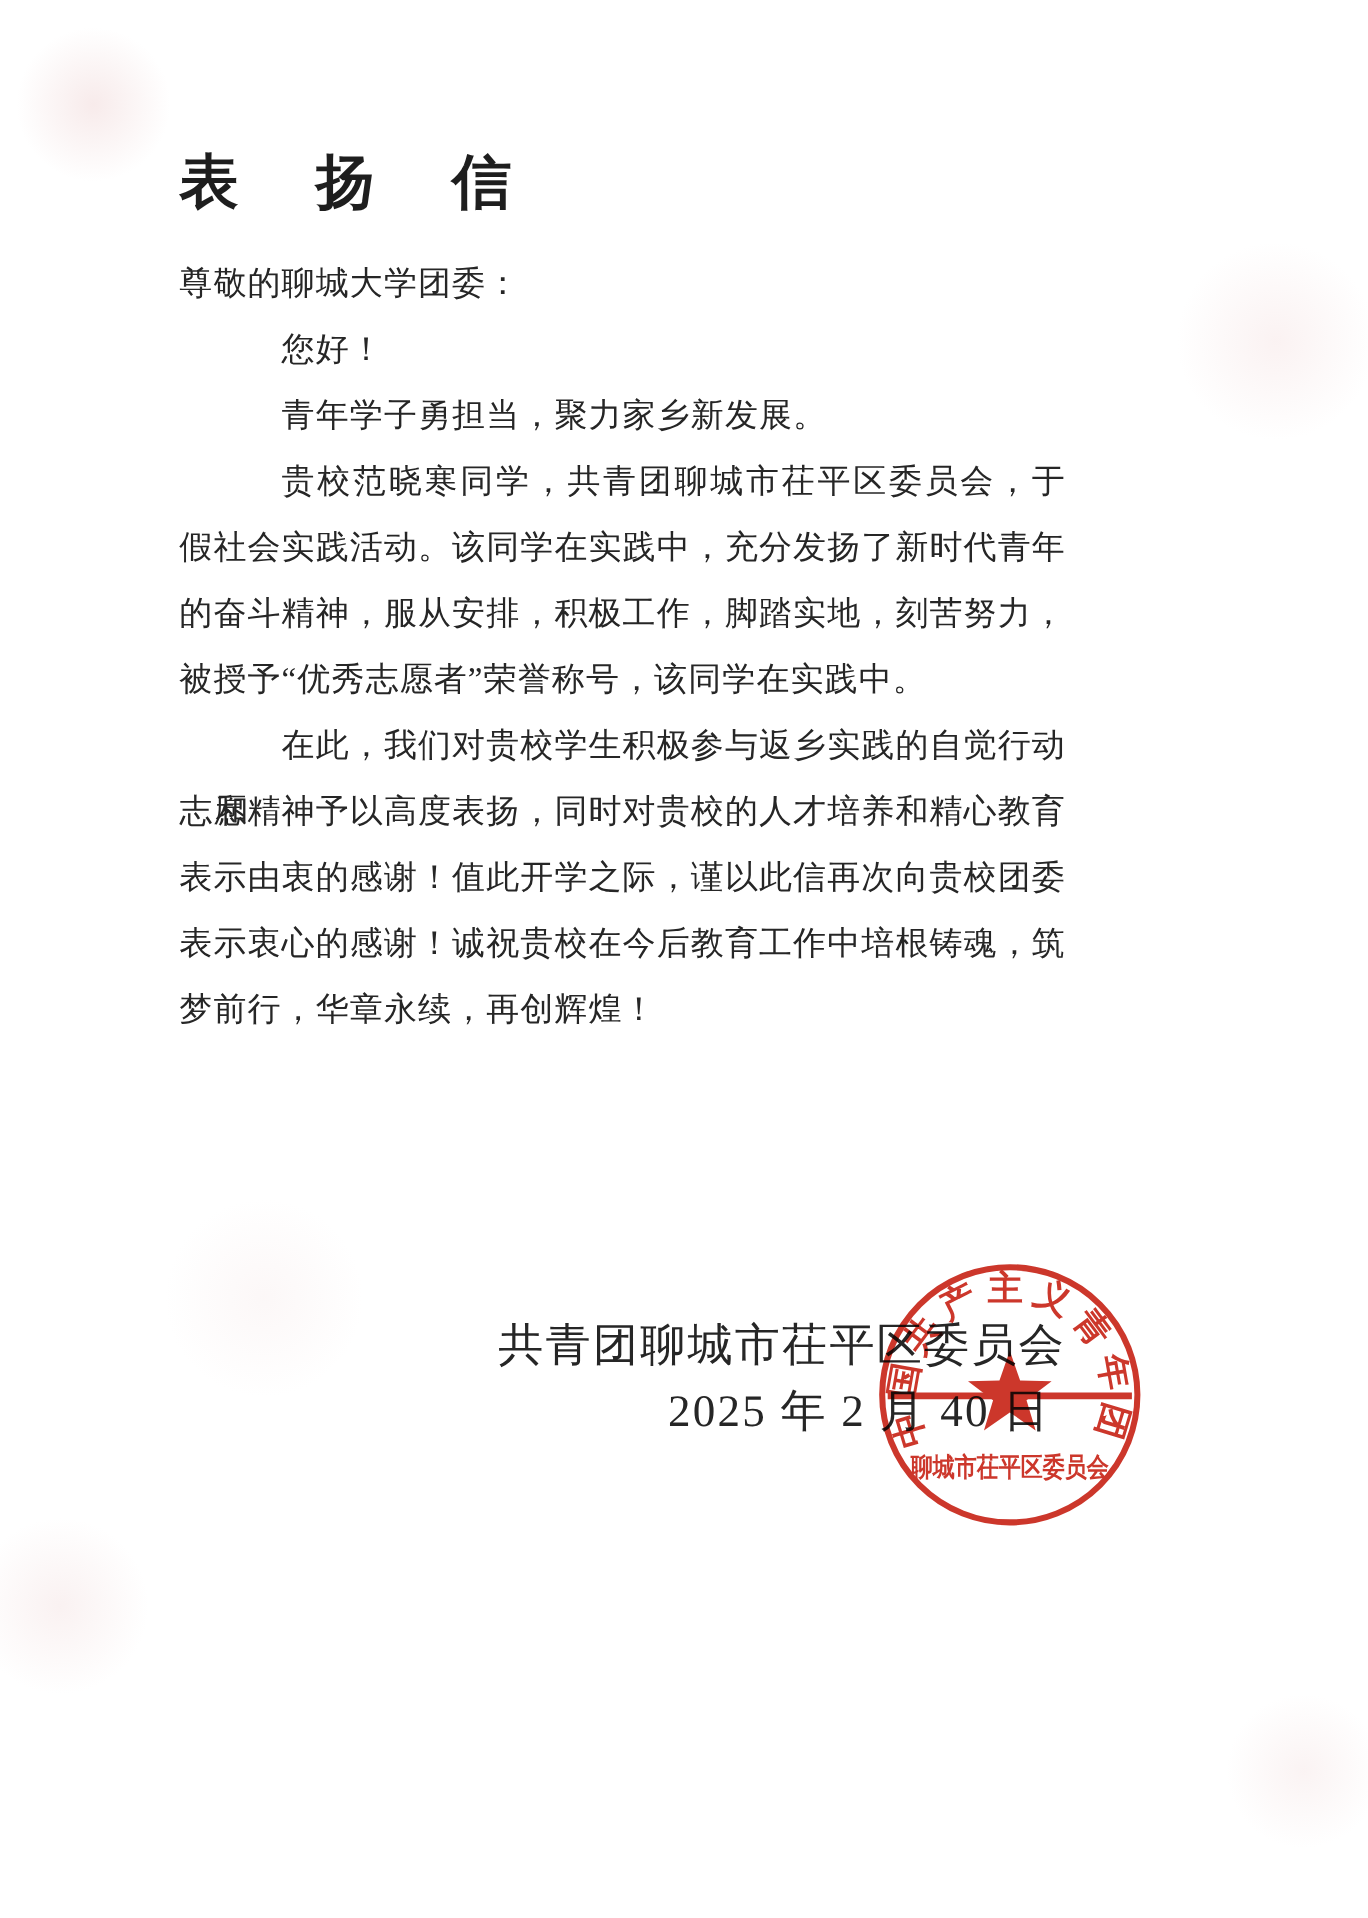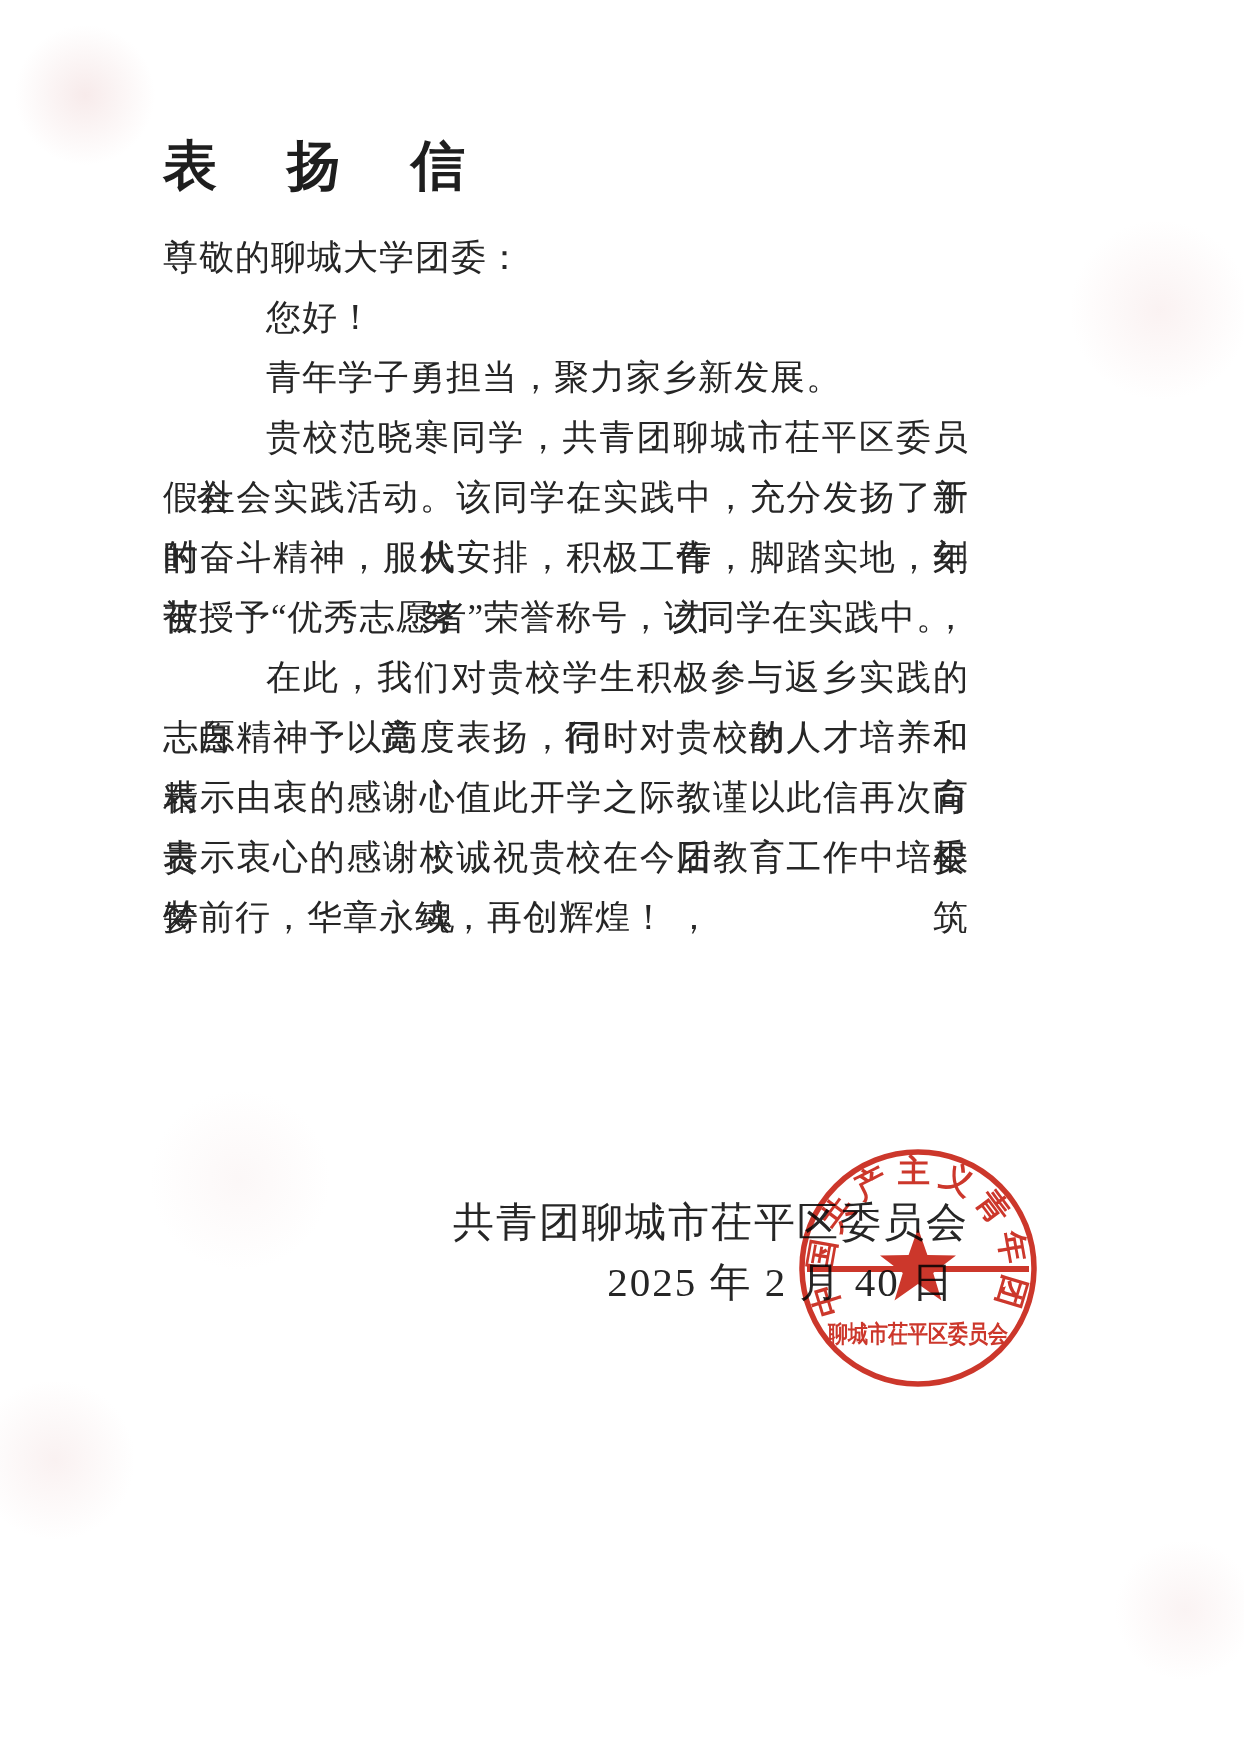--- a/index.html
+++ b/index.html
@@ -19,21 +19,21 @@
     overflow:hidden;
   }
   .title {
     position:absolute; top:130px; left:163px; width:806px;
     text-align:left;
     font-size:54px; font-weight:bold; letter-spacing:8px;
     color:#1e1e1e;
   }
   .body-block {
     position:absolute; top:228px; left:163px; width:806px;
-    font-size:35px;
+    font-size:30px;
   }
   .line { height:60px; line-height:60px; letter-spacing:1px; }
   .line.i { text-indent:2em;margin-left:33px; }
   .line.j { text-align:justify; text-align-last:justify; }
   .sig-block {
     position:absolute; top:1192px; left:163px; width:806px;
     font-size:41px; text-align:right;
   }
   .sig-line  { height:60px; line-height:60px; letter-spacing:2px; }
   .date-line { height:60px; line-height:60px; letter-spacing:2px; padding-right:14px; }

